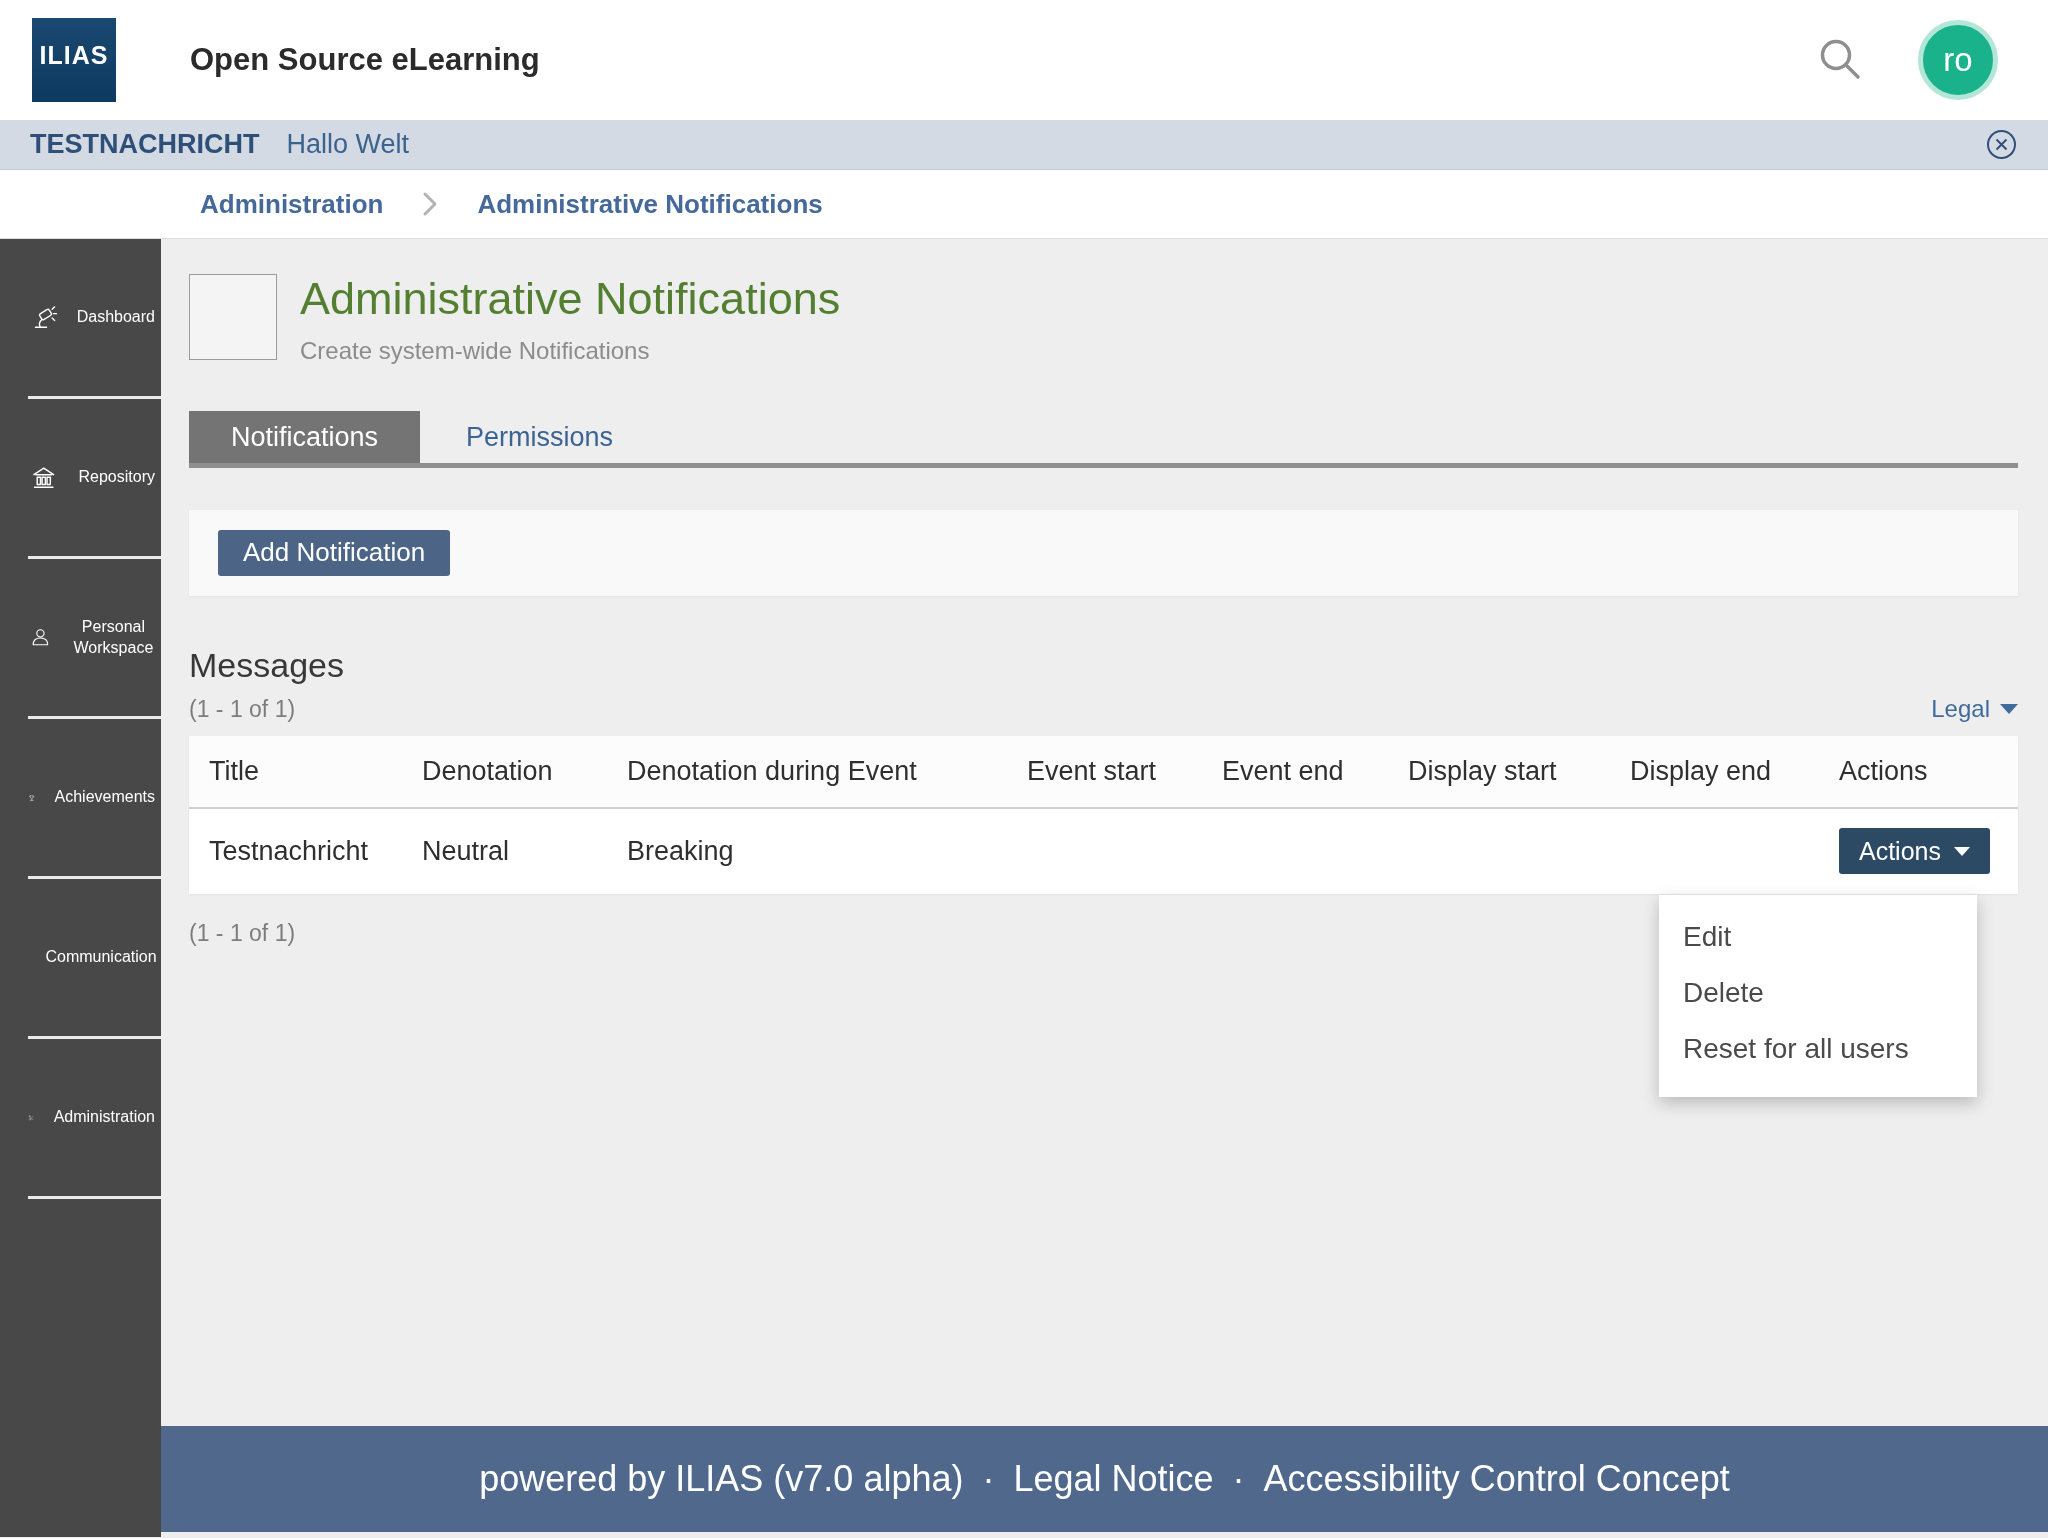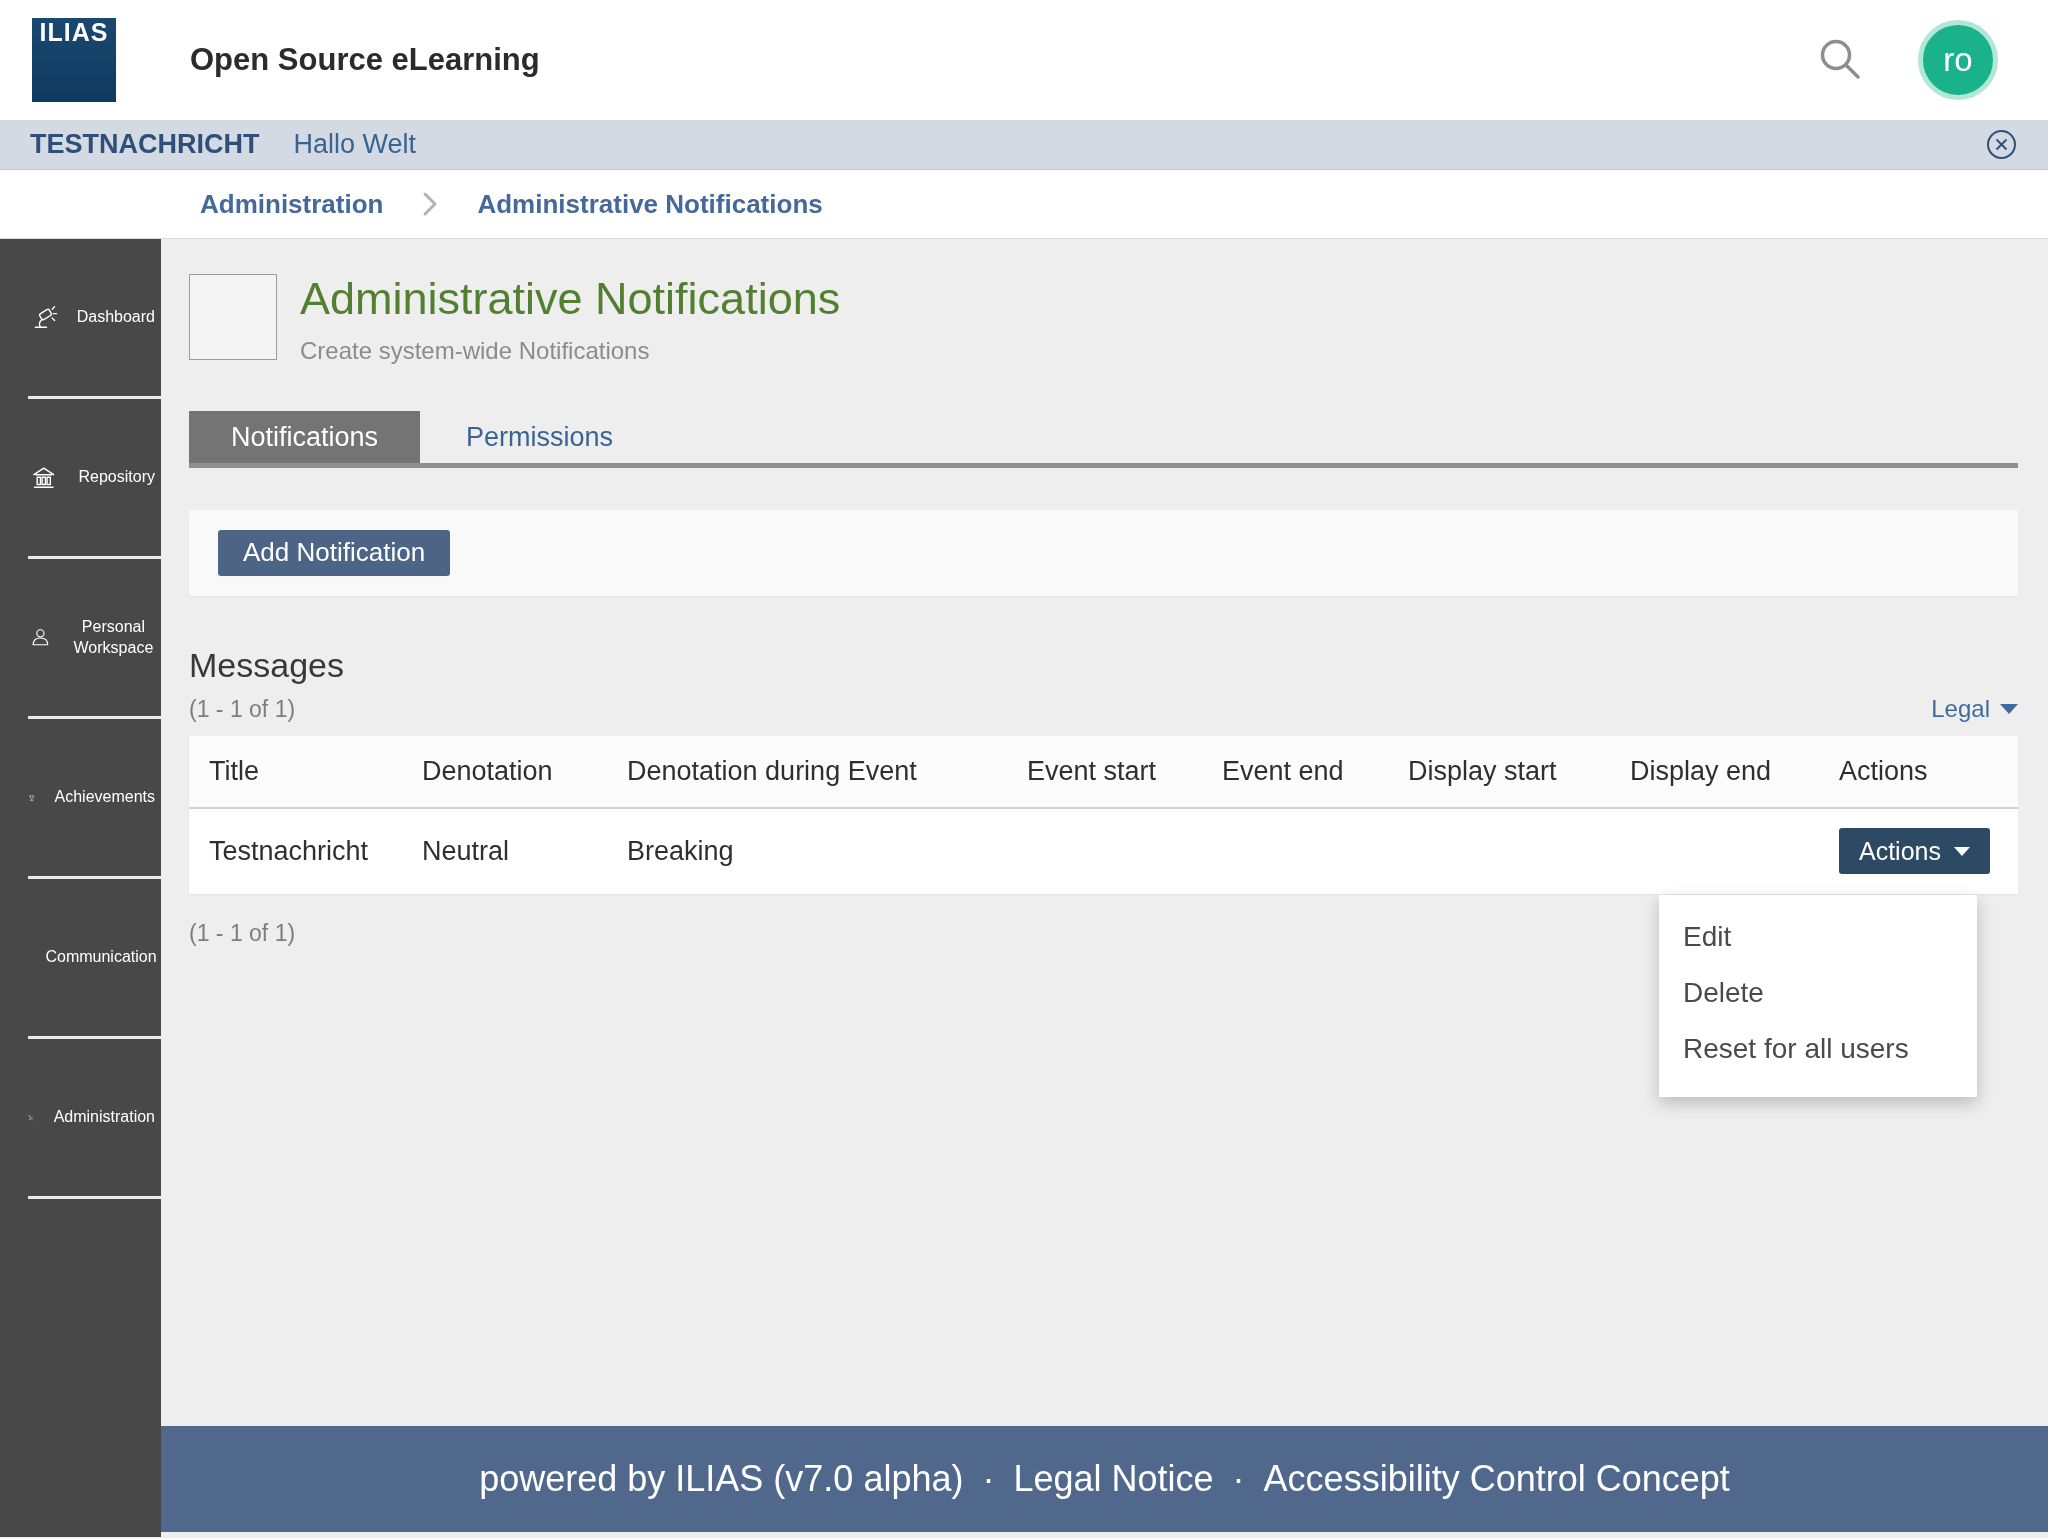--- a/index.html
+++ b/index.html
@@ -6,31 +6,31 @@
   html,body { width:2048px; height:1538px; }
   body {
     background:#eeeeef;
     font-family:"Liberation Sans", sans-serif;
     color:#161616;
     overflow:hidden;
   }
 
   
   .top-header { height:120px; background:#ffffff; display:flex; align-items:center; padding:0 50px 0 32px; }
-  .logo { width:84px; height:84px; background:linear-gradient(180deg,#1a4870,#0e3a60); display:flex; align-items:flex-start; justify-content:center; padding-bottom:9px; cursor:pointer; }
+  .logo { width:84px; height:84px; background:linear-gradient(180deg,#1a4870,#0e3a60); display:flex; align-items:center; justify-content:center; padding-bottom:9px; cursor:pointer; }
   .logo span { color:#fff; font-weight:bold; font-size:25px; letter-spacing:1px; }
   .app-title { margin-left:74px; font-size:31px; font-weight:bold; color:#2b2b2b; }
   .header-right { margin-left:auto; display:flex; align-items:center; gap:52px; }
   .search-btn { background:none; border:none; cursor:pointer; display:flex; }
   .avatar { width:80px; height:80px; border-radius:50%; background:#19b28a; border:5px solid #b2e7d8; color:#fff; font-size:33px; display:flex; align-items:center; justify-content:center; cursor:pointer; }
 
   
   .notif-bar { height:50px; background:#d4dae3; display:flex; align-items:center; padding:0 30px; border-bottom:1px solid #c5cbd7; }
   .notif-label { font-weight:bold; color:#2e5078; font-size:27px; }
-  .notif-msg { color:#3a638f; font-size:27px; margin-left:34px; }
+  .notif-msg { color:#3a638f; font-size:27px; margin-left:27px; }
   .notif-close { margin-left:auto; background:none; border:none; cursor:pointer; display:flex; }
 
   
   .breadcrumb-row { height:69px; background:#ffffff; display:flex; align-items:center; padding-left:200px; border-bottom:1px solid #dcdcdc; }
   .crumb { color:#46699b; font-size:26px; font-weight:600; text-decoration:none; cursor:pointer; }
   .crumb-sep { margin:0 38px; display:flex; }
 
   
   .layout { display:flex; height:1298px; }
 

